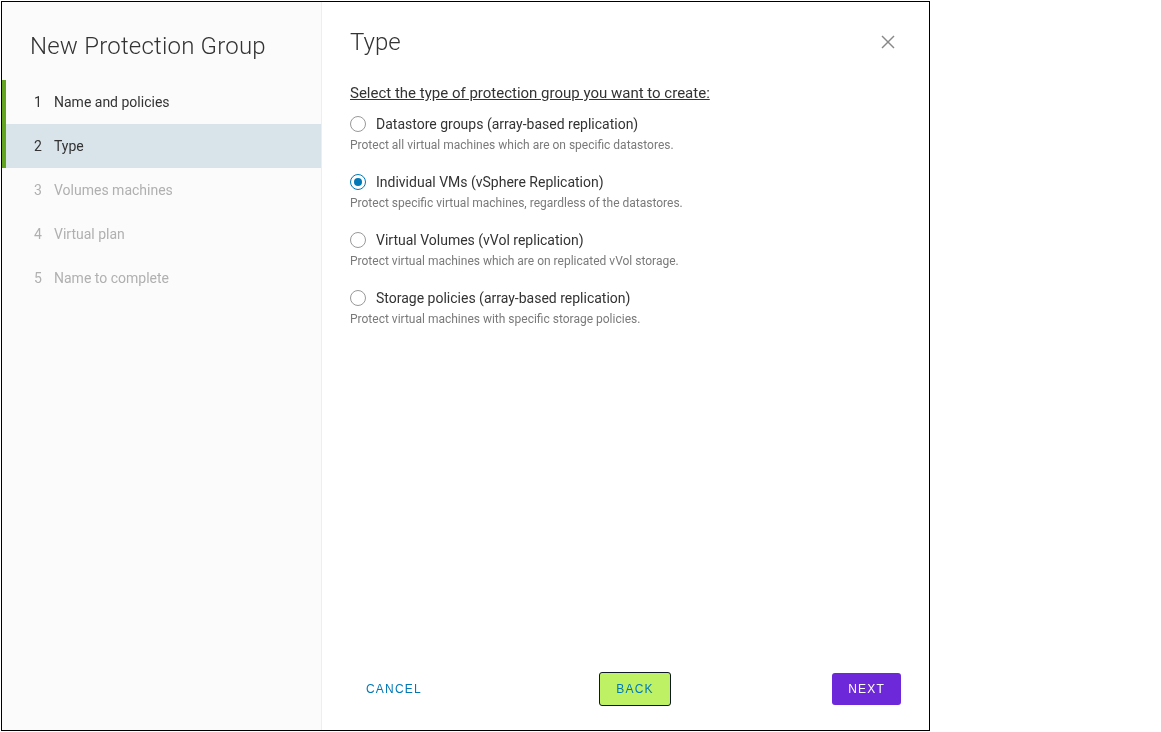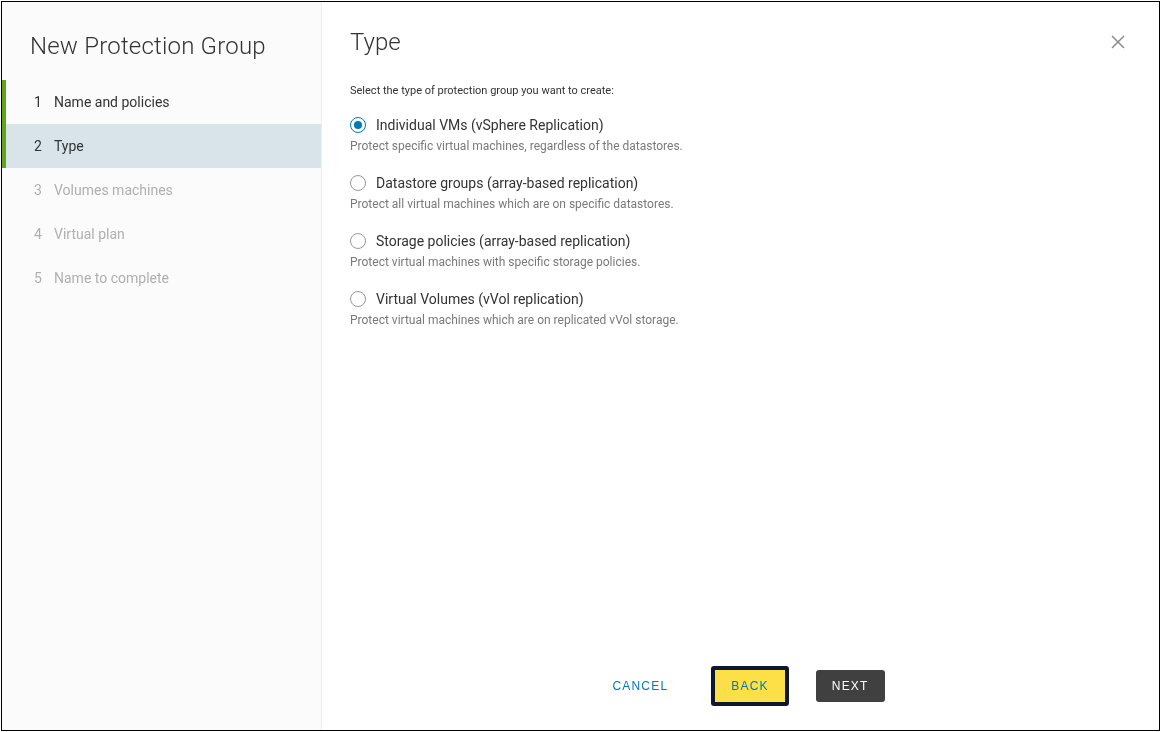--- a/index.html
+++ b/index.html
@@ -5,21 +5,21 @@
     * { box-sizing: border-box; margin: 0; padding: 0; }
     body {
       font-family: -apple-system, BlinkMacSystemFont, "Segoe UI", Roboto, Helvetica, Arial, sans-serif;
       background: #fff;
       width: 1161px;
       height: 732px;
       overflow: hidden;
       position: relative;
     }
     .dialog {
-      width: 1159px;
+      width: 929px;
       height: 730px;
       border: 1px solid #000;
       display: flex;
       position: absolute;
       top: 1px;
       left: 1px;
     }
     .sidebar {
       width: 320px;
       background: #fbfbfb;
@@ -80,23 +80,24 @@
       padding: 4px;
       color: #888;
     }
     .close-btn svg { display: block; }
     .content {
       padding: 10px 28px;
       flex: 1;
       overflow: auto;
     }
     .instruction {
-      font-size: 11px;
-      color: #333;
-      margin-bottom: 20px;
+      font-size: 15px;
+      color: #333;
+      margin-bottom: 14px;
+      text-decoration: underline;
     }
     .option-group { margin-bottom: 22px; }
     .option-row {
       display: flex;
       align-items: center;
       gap: 10px;
       cursor: pointer;
     }
     .radio {
       width: 16px;
@@ -123,43 +124,43 @@
       color: #333;
     }
     .option-desc {
       font-size: 12px;
       color: #7a7a7a;
       margin-top: 6px;
       margin-left: 0;
     }
     .footer {
       display: flex;
-      justify-content: center;
+      justify-content: space-between;
       align-items: center;
       gap: 27px;
       padding: 18px 28px 24px;
     }
     .btn {
       font-size: 12px;
       letter-spacing: 1.2px;
       font-weight: 500;
       padding: 9px 16px;
       border-radius: 3px;
       cursor: pointer;
       border: none;
       background: none;
     }
     .btn-cancel { color: #0079b8; }
     .btn-back {
       color: #0079b8;
-      border: 4px solid #0f172a;
-      background: #fde047;
+      border: 1px solid #0f172a;
+      background: #bef264;
     }
     .btn-next {
-      background: #404040;
+      background: #6d28d9;
       color: #fff;
     }
   </style>
 </head>
 <body>
 
 <div class="dialog">
 
   <aside class="sidebar">
     <h1 class="sidebar-title">New Protection Group</h1>
@@ -196,48 +197,48 @@
           <line x1="15" y1="3" x2="3" y2="15"></line>
         </svg>
       </div>
     </div>
 
     <div class="content">
       <p class="instruction">Select the type of protection group you want to create:</p>
 
       <div class="option-group">
         <div class="option-row">
+          <span class="radio"></span>
+          <span class="option-label">Datastore groups (array-based replication)</span>
+        </div>
+        <p class="option-desc">Protect all virtual machines which are on specific datastores.</p>
+      </div>
+
+      <div class="option-group">
+        <div class="option-row">
           <span class="radio selected"></span>
           <span class="option-label">Individual VMs (vSphere Replication)</span>
         </div>
         <p class="option-desc">Protect specific virtual machines, regardless of the datastores.</p>
       </div>
 
       <div class="option-group">
         <div class="option-row">
           <span class="radio"></span>
-          <span class="option-label">Datastore groups (array-based replication)</span>
-        </div>
-        <p class="option-desc">Protect all virtual machines which are on specific datastores.</p>
+          <span class="option-label">Virtual Volumes (vVol replication)</span>
+        </div>
+        <p class="option-desc">Protect virtual machines which are on replicated vVol storage.</p>
       </div>
 
       <div class="option-group">
         <div class="option-row">
           <span class="radio"></span>
           <span class="option-label">Storage policies (array-based replication)</span>
         </div>
         <p class="option-desc">Protect virtual machines with specific storage policies.</p>
-      </div>
-
-      <div class="option-group">
-        <div class="option-row">
-          <span class="radio"></span>
-          <span class="option-label">Virtual Volumes (vVol replication)</span>
-        </div>
-        <p class="option-desc">Protect virtual machines which are on replicated vVol storage.</p>
       </div>
     </div>
 
     <div class="footer">
       <button class="btn btn-cancel">CANCEL</button>
       <button class="btn btn-back">BACK</button>
       <button class="btn btn-next">NEXT</button>
     </div>
   </section>
 

